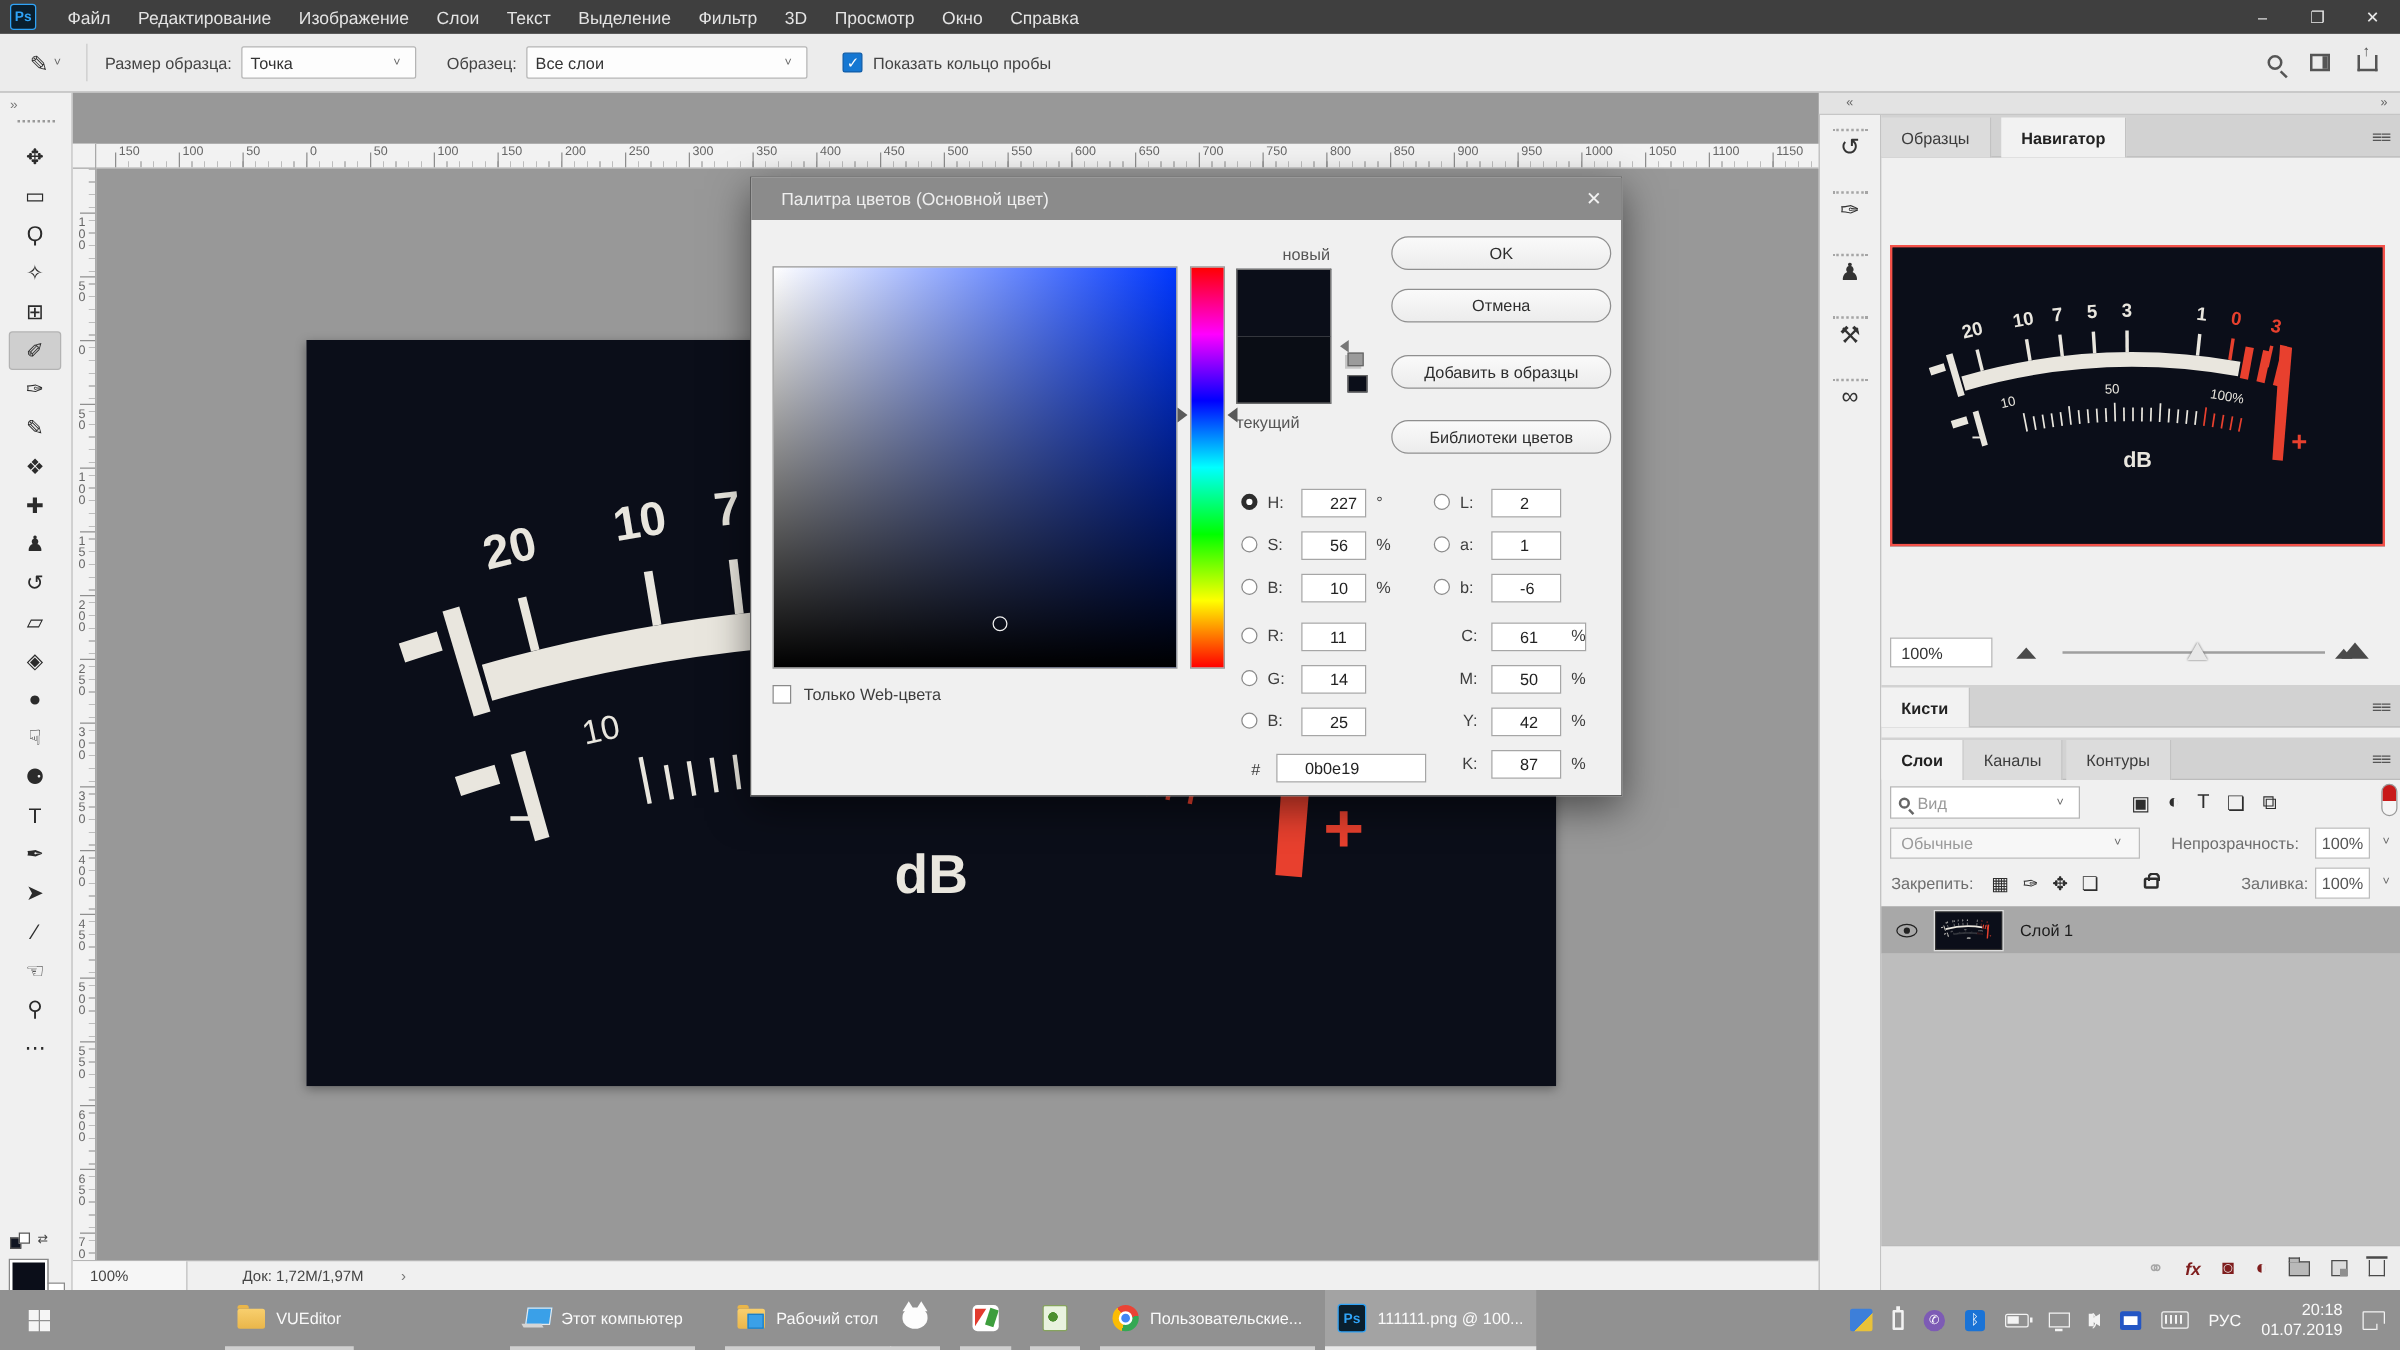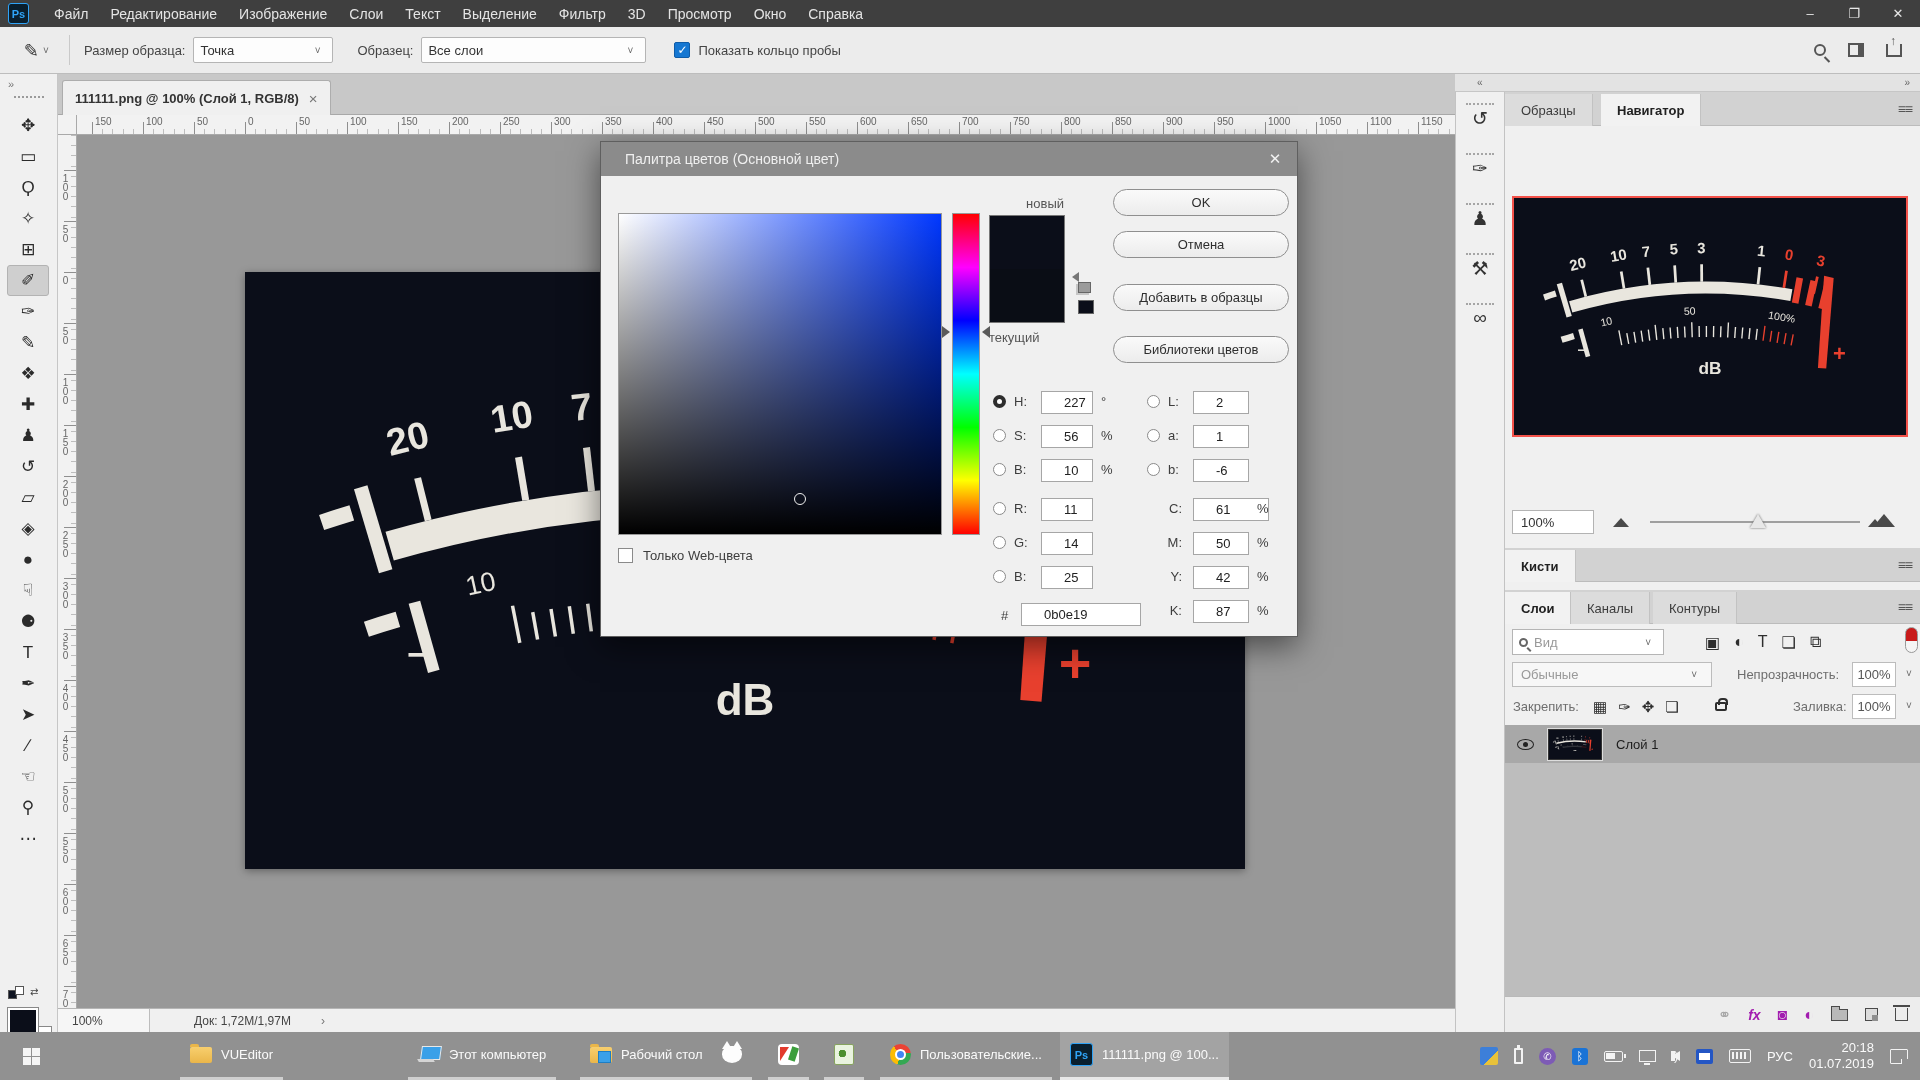--- a/index.html
+++ b/index.html
@@ -104,21 +104,21 @@
   .licon{font-size:15px;color:#2e2e2e;margin-right:11px;}
   .lock-ic{width:12px;height:9px;border:2px solid #2e2e2e;border-radius:2px;position:relative;display:inline-block;margin-left:2px;}
   .lock-ic::before{content:"";position:absolute;left:1px;top:-6px;width:6px;height:5px;border:2px solid #2e2e2e;border-bottom:none;border-radius:4px 4px 0 0;}
   #layer-row{background:#a8a8a8;height:38px;display:flex;align-items:center;}
   .eye{width:17px;height:11px;border:1.5px solid #222;border-radius:50%;position:relative;margin:0 14px 0 12px;flex:none;}
   .eye::after{content:"";position:absolute;left:4.5px;top:2px;width:5px;height:5px;background:#222;border-radius:50%;}
   #layer-thumb{width:54px;height:31px;border:1px solid #333;outline:1px solid #ddd;overflow:hidden;flex:none;background:#0b0e19;}
   #layer-name{font-size:13px;color:#1c1c1c;margin-left:14px;}
   #layers-rest{background:#bdbdbd;}
   #layers-bottom{position:absolute;left:0;top:904px;width:415px;height:36px;background:#ededed;border-top:1px solid #b9b9b9;display:flex;align-items:center;justify-content:flex-end;padding-right:12px;gap:17px;}
-  .bicon{font-size:16px;color:#a21caf;}
+  .bicon{font-size:16px;color:#7f1d1d;}
   .bicon.dim{color:#a5a5a5;}
   .bicon.fx{font-style:italic;font-size:14px;font-weight:bold;}
   .folder-ic{width:17px;height:12px;background:#b9b9b9;border:1.5px solid #4a4a4a;position:relative;}
   .folder-ic::before{content:"";position:absolute;left:-1px;top:-4px;width:7px;height:3px;border:1.5px solid #4a4a4a;border-bottom:none;background:#b9b9b9;}
   .newlayer-ic{width:13px;height:13px;border:1.5px solid #4a4a4a;background:#dcdcdc;position:relative;}
   .newlayer-ic::before{content:"";position:absolute;right:-1px;bottom:-1px;width:6px;height:6px;background:#8f8f8f;}
   .trash-ic{width:13px;height:13px;border:1.5px solid #4a4a4a;border-top:none;position:relative;}
   .trash-ic::before{content:"";position:absolute;left:-3px;top:-3px;width:17px;height:1.5px;background:#4a4a4a;}
 
   
@@ -287,26 +287,20 @@
         <span class="sw">⇄</span>
       </div>
     <div id="swatch-fg"></div>
     <div id="swatch-bg"></div>
     <div id="qmask">
         <i></i>
       </div>
 
   </div>
 
-  <div id="tabbar">
-    <div id="doc-tab">
-      <span>111111.png @ 100% (Слой 1, RGB/8)</span>
-      <span class="close">×</span>
-    </div>
-  </div>
   <div id="hruler">
       <div class="rtick" style="left: 34px;"></div>
       <div class="rlabel" style="left: 37px;">150</div>
       <div class="rtick" style="left: 85px;"></div>
       <div class="rlabel" style="left: 88px;">100</div>
       <div class="rtick" style="left: 136px;"></div>
       <div class="rlabel" style="left: 139px;">50</div>
       <div class="rtick" style="left: 187px;"></div>
       <div class="rlabel" style="left: 190px;">0</div>
       <div class="rtick" style="left: 238px;"></div>

